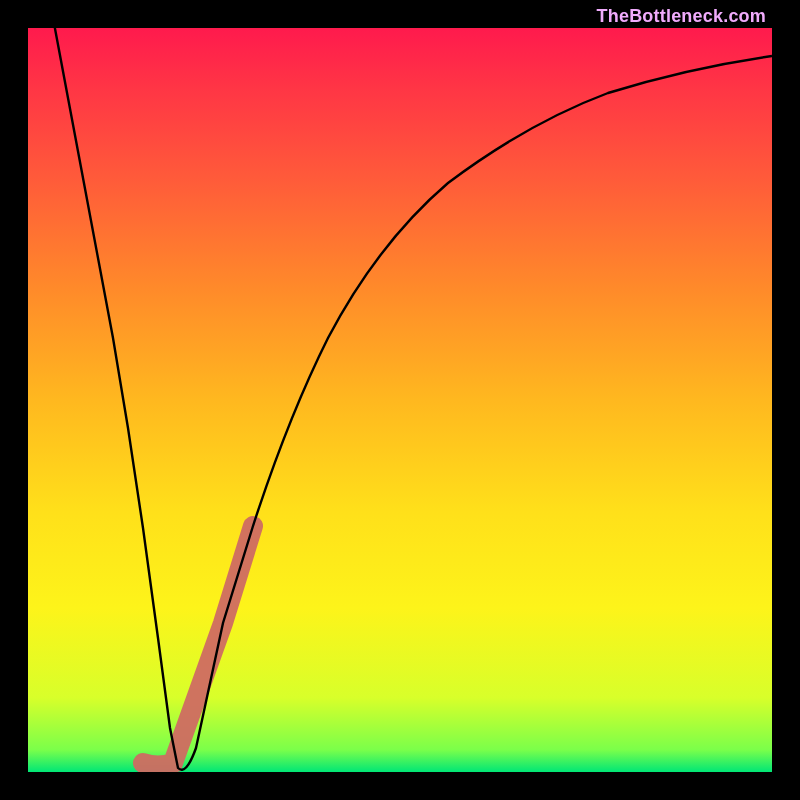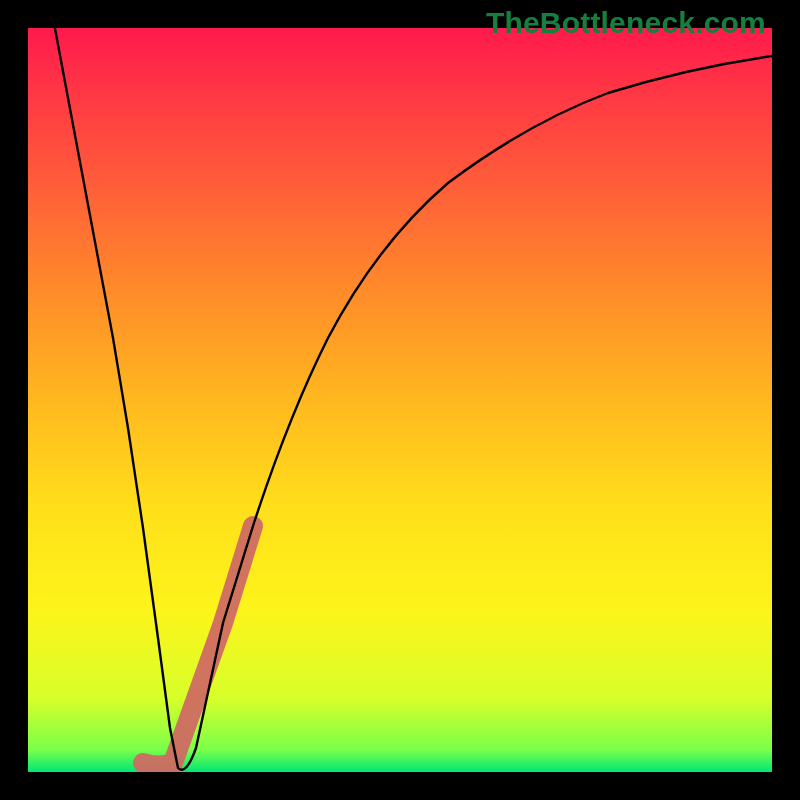--- a/index.html
+++ b/index.html
@@ -44,22 +44,22 @@
       #fdf41a 78%,
       #d8ff2a 90%,
       #7bff4a 97%,
       #00e676 100%
     );
   }
   .credit {
     position: absolute;
     top: 6px;
     right: 34px;
-    color: #15803d;
-    font-size: 30px;
+    color: #f0abfc;
+    font-size: 18px;
     font-weight: 600;
     letter-spacing: 0.2px;
   }
   svg.curves {
     position: absolute;
     left: 0;
     top: 0;
     width: 744px;
     height: 744px;
   }

